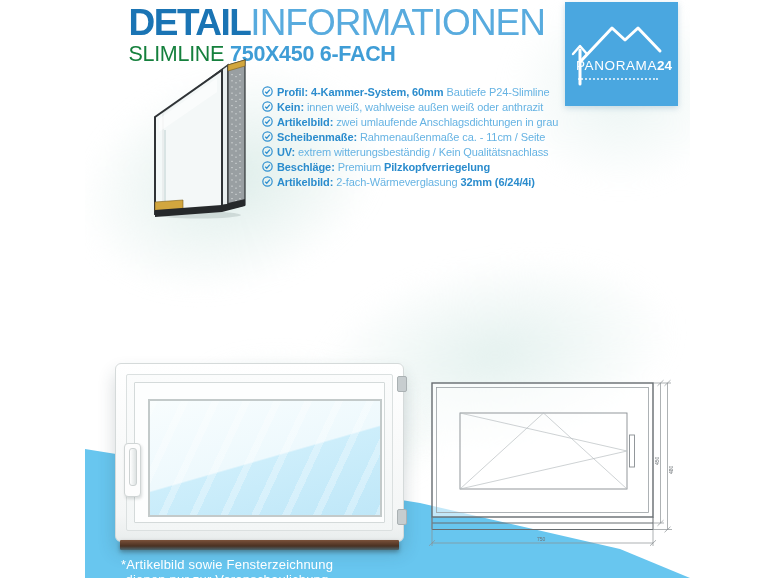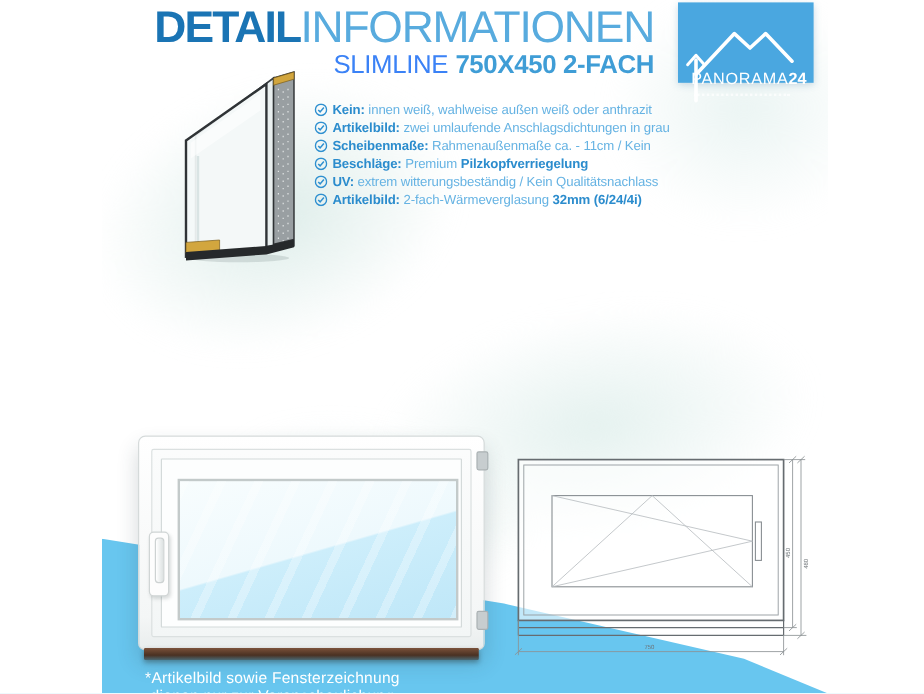--- a/index.html
+++ b/index.html
@@ -16,29 +16,29 @@
   .swirl.s3{right:-90px;top:-50px;width:320px;height:280px;
             background:radial-gradient(closest-side,rgba(226,240,238,.7),rgba(226,240,238,0) 70%);}
   .swirl.s4{left:40px;top:330px;width:380px;height:180px;
             background:radial-gradient(closest-side,rgba(210,231,227,.6),rgba(210,231,227,0) 70%);transform:rotate(12deg);}
 
   
   .wedge{position:absolute;inset:0;background:#68c6ef;
          clip-path:polygon(0 449px,335px 503px,535px 549px,605px 578px,0 578px);}
 
   
-  .header{position:absolute;top:4px;right:145px;text-align:right;line-height:1;white-space:nowrap;}
+  .header{position:absolute;top:4px;right:145px;line-height:1;white-space:nowrap;}
   .t-bold{font-size:37px;font-weight:800;color:#1a74b4;letter-spacing:-1.5px;}
   .t-reg{font-size:37px;font-weight:400;color:#58abde;letter-spacing:-1px;}
   .subtitle{margin-top:3px;font-size:21.5px;line-height:1;}
-  .st-reg{font-weight:400;color:#3b82f6;letter-spacing:-.3px;}
+  .st-reg{font-weight:400;color:#15803d;letter-spacing:-.3px;}
   .st-bold{font-weight:700;color:#3f9dd6;letter-spacing:-.3px;margin-left:6px;}
 
   
-  .logo{position:absolute;left:480px;top:2px;width:113px;height:67px;background:#4aa7e0;
+  .logo{position:absolute;left:480px;top:2px;width:113px;height:104px;background:#4aa7e0;
         box-shadow:0 2px 6px rgba(60,120,160,.25);}
   .logo svg{position:absolute;inset:0;}
   .logo-text{position:absolute;left:11px;top:56px;font-size:13.5px;letter-spacing:.6px;color:#fff;
              font-weight:300;white-space:nowrap;}
   .logo-text .num{font-weight:800;letter-spacing:0;}
   .logo-tagline{position:absolute;left:13px;top:76px;width:80px;height:0;
                 border-top:2px dotted rgba(255,255,255,.7);}
 
   
   .features{position:absolute;left:177px;top:84px;width:420px;}
@@ -92,21 +92,21 @@
     <div class="swirl s3"></div>
     <div class="swirl s4"></div>
 
     <div class="wedge"></div>
 
     <div class="header">
       <div>
         <span class="t-bold">DETAIL</span><span class="t-reg">INFORMATIONEN</span>
       </div>
       <div class="subtitle">
-        <span class="st-reg">SLIMLINE</span><span class="st-bold">750X450 2-FACH</span>
+        <span class="st-reg">SLIMLINE</span><span class="st-bold">750X450 6-FACH</span>
       </div>
     </div>
 
     <div class="logo">
       <svg viewBox="0 0 113 87">
         <path d="M15 60 L47 26 L60 38 L73 26 L95 49" stroke="#ffffff" stroke-width="3" fill="none" stroke-linecap="round" stroke-linejoin="round"></path>
         <path d="M15 48 L15 82" stroke="#ffffff" stroke-width="3" fill="none" stroke-linecap="round"></path>
         <path d="M8 52 L15 44 L22 52" stroke="#ffffff" stroke-width="2.4" fill="none" stroke-linecap="round" stroke-linejoin="round"></path>
       </svg>
       <div class="logo-text">
@@ -132,57 +132,66 @@
     </svg>
 
     <div class="features">
         <div class="feat">
           <span class="check">
             <svg viewBox="0 0 12 12">
               <circle cx="6" cy="6" r="5.1" fill="none" stroke="currentColor" stroke-width="1.3"></circle>
               <path d="M3.5 6.2 L5.2 7.9 L8.6 4.0" fill="none" stroke="currentColor" stroke-width="1.4"></path>
             </svg>
           </span>
+          <span class="feat-text"><span class="b">Profil: 4-Kammer-System, 60mm</span><span class="r"> Bautiefe P24-Slimline</span></span>
+        </div>
+        <div class="feat">
+          <span class="check">
+            <svg viewBox="0 0 12 12">
+              <circle cx="6" cy="6" r="5.1" fill="none" stroke="currentColor" stroke-width="1.3"></circle>
+              <path d="M3.5 6.2 L5.2 7.9 L8.6 4.0" fill="none" stroke="currentColor" stroke-width="1.4"></path>
+            </svg>
+          </span>
           <span class="feat-text"><span class="b">Kein:</span><span class="r"> innen weiß, wahlweise außen weiß oder anthrazit</span></span>
         </div>
         <div class="feat">
           <span class="check">
             <svg viewBox="0 0 12 12">
               <circle cx="6" cy="6" r="5.1" fill="none" stroke="currentColor" stroke-width="1.3"></circle>
               <path d="M3.5 6.2 L5.2 7.9 L8.6 4.0" fill="none" stroke="currentColor" stroke-width="1.4"></path>
             </svg>
           </span>
           <span class="feat-text"><span class="b">Artikelbild:</span><span class="r"> zwei umlaufende Anschlagsdichtungen in grau</span></span>
         </div>
         <div class="feat">
           <span class="check">
             <svg viewBox="0 0 12 12">
               <circle cx="6" cy="6" r="5.1" fill="none" stroke="currentColor" stroke-width="1.3"></circle>
               <path d="M3.5 6.2 L5.2 7.9 L8.6 4.0" fill="none" stroke="currentColor" stroke-width="1.4"></path>
             </svg>
           </span>
-          <span class="feat-text"><span class="b">Scheibenmaße:</span><span class="r"> Rahmenaußenmaße ca. - 11cm / Kein</span></span>
+          <span class="feat-text"><span class="b">Scheibenmaße:</span><span class="r"> Rahmenaußenmaße ca. - 11cm / Seite</span></span>
+        </div>
+        <div class="feat">
+          <span class="check">
+            <svg viewBox="0 0 12 12">
+              <circle cx="6" cy="6" r="5.1" fill="none" stroke="currentColor" stroke-width="1.3"></circle>
+              <path d="M3.5 6.2 L5.2 7.9 L8.6 4.0" fill="none" stroke="currentColor" stroke-width="1.4"></path>
+            </svg>
+          </span>
+          <span class="feat-text"><span class="b">UV:</span><span class="r"> extrem witterungsbeständig / Kein Qualitätsnachlass</span></span>
         </div>
         <div class="feat">
           <span class="check">
             <svg viewBox="0 0 12 12">
               <circle cx="6" cy="6" r="5.1" fill="none" stroke="currentColor" stroke-width="1.3"></circle>
               <path d="M3.5 6.2 L5.2 7.9 L8.6 4.0" fill="none" stroke="currentColor" stroke-width="1.4"></path>
             </svg>
           </span>
           <span class="feat-text"><span class="b">Beschläge:</span><span class="r"> Premium </span><span class="b">Pilzkopfverriegelung</span></span>
-        </div>
-        <div class="feat">
-          <span class="check">
-            <svg viewBox="0 0 12 12">
-              <circle cx="6" cy="6" r="5.1" fill="none" stroke="currentColor" stroke-width="1.3"></circle>
-              <path d="M3.5 6.2 L5.2 7.9 L8.6 4.0" fill="none" stroke="currentColor" stroke-width="1.4"></path>
-            </svg>
-          </span>
-          <span class="feat-text"><span class="b">UV:</span><span class="r"> extrem witterungsbeständig / Kein Qualitätsnachlass</span></span>
         </div>
         <div class="feat">
           <span class="check">
             <svg viewBox="0 0 12 12">
               <circle cx="6" cy="6" r="5.1" fill="none" stroke="currentColor" stroke-width="1.3"></circle>
               <path d="M3.5 6.2 L5.2 7.9 L8.6 4.0" fill="none" stroke="currentColor" stroke-width="1.4"></path>
             </svg>
           </span>
           <span class="feat-text"><span class="b">Artikelbild:</span><span class="r"> 2-fach-Wärmeverglasung </span><span class="b">32mm (6/24/4i)</span></span>
         </div>

